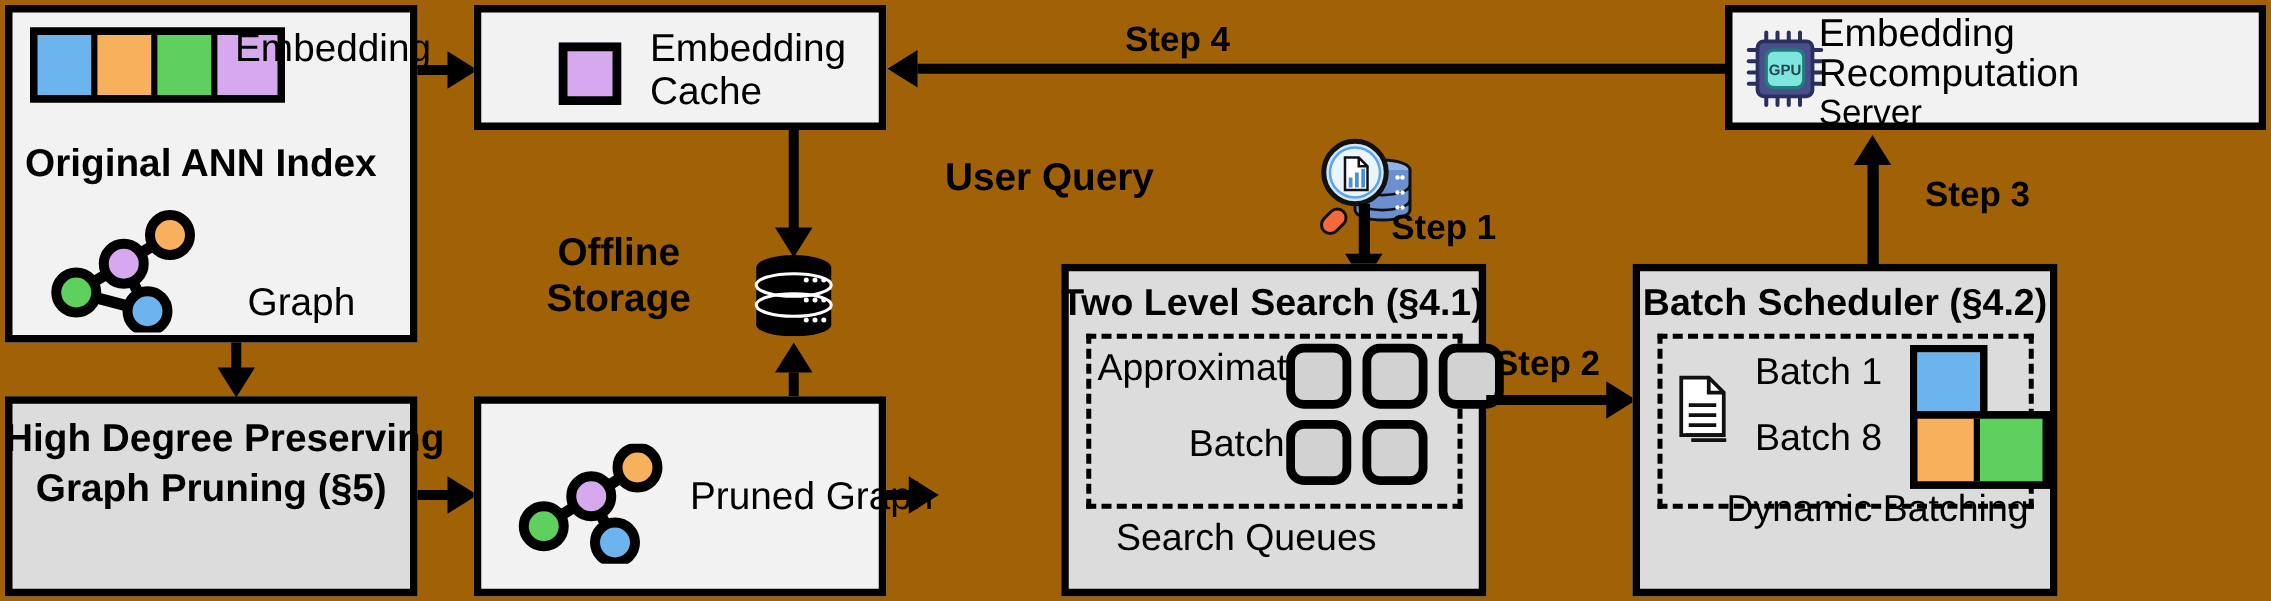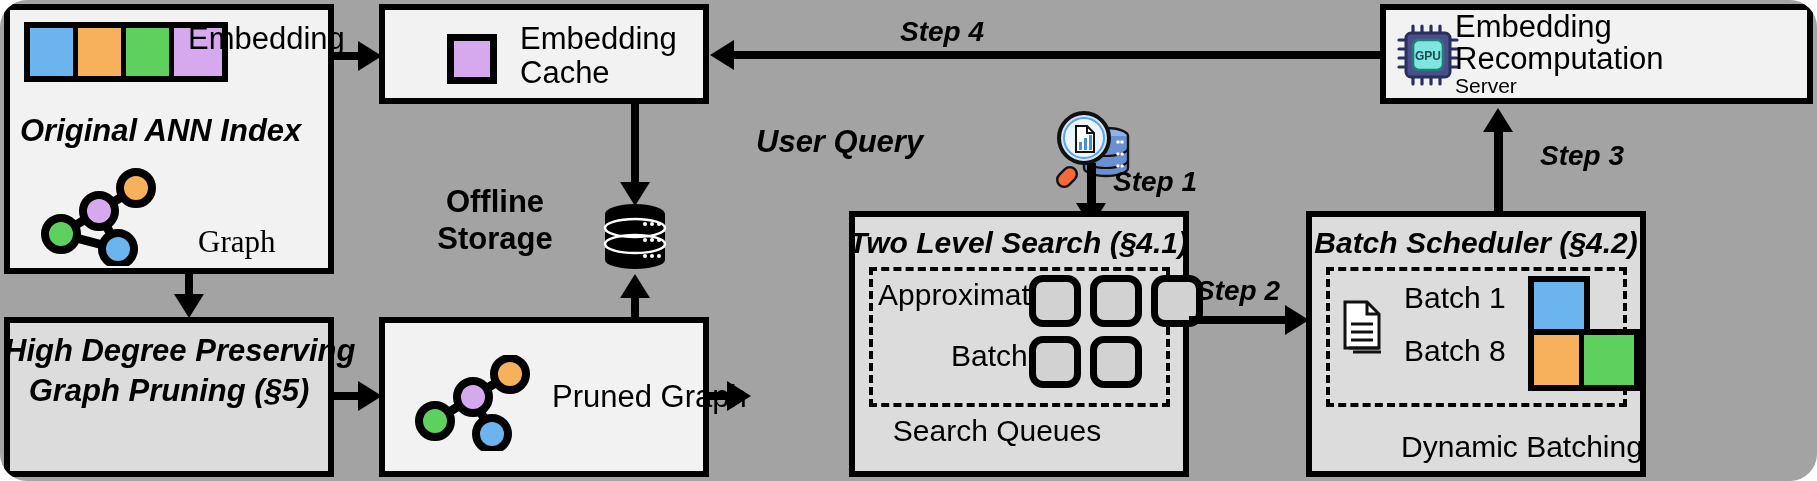--- a/index.html
+++ b/index.html
@@ -4,38 +4,37 @@
 <style>
   html,body{margin:0;padding:0;background:#ffffff;}
   body{
     font-family:"Liberation Sans", sans-serif;
     -webkit-font-smoothing:antialiased;
   }
   #stage{
     position:relative;
     width:1817px;
     height:481px;
-    background:#a3a3a3;
+    background:#a16207;
     overflow:hidden;
-    border-radius:27px;
   }
   .box{
     position:absolute;
     box-sizing:border-box;
     border:6px solid #000;
     background:#f2f2f2;
   }
   .box.shaded{background:#dcdcdc;}
   .lbl{
     position:absolute;
     color:#000;
     white-space:pre;
     line-height:1.12;
   }
-  .bold{font-weight:bold;font-style:italic;}
+  .bold{font-weight:bold;}
   .ctr{text-align:center;}
 
   
   .ln{position:absolute;background:#000;}
   .arrowR,.arrowL,.arrowD,.arrowU{position:absolute;width:0;height:0;}
   .arrowR{border-top:15px solid transparent;border-bottom:15px solid transparent;border-left:24px solid #000;}
   .arrowL{border-top:15px solid transparent;border-bottom:15px solid transparent;border-right:24px solid #000;}
   .arrowD{border-left:15px solid transparent;border-right:15px solid transparent;border-top:24px solid #000;}
   .arrowU{border-left:15px solid transparent;border-right:15px solid transparent;border-bottom:24px solid #000;}
 
@@ -110,21 +109,21 @@
     <line x1="25" y1="68" x2="63" y2="45" stroke="#000" stroke-width="9" stroke-linecap="round"></line>
     <line x1="63" y1="45" x2="100" y2="22" stroke="#000" stroke-width="9" stroke-linecap="round"></line>
     <line x1="63" y1="45" x2="82" y2="83" stroke="#000" stroke-width="9" stroke-linecap="round"></line>
     <line x1="25" y1="68" x2="82" y2="83" stroke="#000" stroke-width="9" stroke-linecap="round"></line>
     <circle cx="100" cy="22" r="16" fill="#f7b05b" stroke="#000" stroke-width="8"></circle>
     <circle cx="63" cy="45" r="16" fill="#d6a9ef" stroke="#000" stroke-width="8"></circle>
     <circle cx="25" cy="68" r="16" fill="#5dd05d" stroke="#000" stroke-width="8"></circle>
     <circle cx="82" cy="83" r="16" fill="#6cb4ee" stroke="#000" stroke-width="8"></circle>
   </svg>
 
-  <div class="lbl" style="left:198px;top:225px;font-size:31px;font-family:Liberation Serif, serif;">Graph</div>
+  <div class="lbl" style="left:198px;top:225px;font-size:31px;">Graph</div>
 
   <div class="box shaded" style="left:4px;top:317px;width:330px;height:160px;"></div>
   <div class="lbl bold ctr" style="left:4px;top:334px;width:330px;font-size:31px;">High Degree Preserving</div>
   <div class="lbl bold ctr" style="left:4px;top:374px;width:330px;font-size:31px;">Graph Pruning (§5)</div>
 
   <div class="ln" style="left:185px;top:274px;width:8px;height:24px;"></div>
   <div class="arrowD" style="left:174px;top:294px;"></div>
 
   <div class="ln" style="left:334px;top:52px;width:34px;height:8px;"></div>
   <div class="arrowR" style="left:358px;top:41px;"></div>
@@ -260,21 +259,21 @@
   <div class="batchsw" style="left:1528px;top:276px;">
     <div class="c" style="background:#6cb4ee;"></div>
   </div>
 
   <div class="lbl" style="left:1404px;top:334px;font-size:30px;">Batch 8</div>
   <div class="batchsw" style="left:1528px;top:329px;">
     <div class="c" style="background:#f7b05b;"></div>
     <div class="c" style="background:#5dd05d;"></div>
   </div>
 
-  <div class="lbl ctr" style="left:1306px;top:430px;width:392px;font-size:30px;padding-left:20px;">Dynamic Batching</div>
+  <div class="lbl ctr" style="left:1306px;top:391px;width:392px;font-size:30px;">Dynamic Batching</div>
 
   <div class="ln" style="left:1494px;top:130px;width:9px;height:82px;"></div>
   <div class="arrowU" style="left:1483px;top:108px;"></div>
   <div class="lbl bold" style="left:1512px;top:140px;font-size:28px;margin-left:28px;">Step 3</div>
 
   <div class="box" style="left:1380px;top:4px;width:433px;height:100px;"></div>
 
   <svg class="gfx" style="left:1395px;top:22px;" width="66" height="66" viewBox="0 0 66 66">
     <g stroke="#2b2f5e" stroke-width="3.2" stroke-linecap="round">
       <line x1="18" y1="4" x2="18" y2="13"></line>
@@ -294,19 +293,19 @@
       <line x1="53" y1="36" x2="62" y2="36"></line>
         <line x1="53" y1="45" x2="62" y2="45"></line>
     </g>
     <rect x="11" y="11" width="44" height="44" rx="5" fill="#4a4f8c" stroke="#2b2f5e" stroke-width="3"></rect>
     <rect x="18" y="18" width="30" height="30" rx="6" fill="#7fe6df" stroke="#1f7f78" stroke-width="2.6"></rect>
     <text x="33" y="38" font-family="'Liberation Sans', sans-serif" font-size="12" font-weight="bold" text-anchor="middle" fill="#23484f">GPU</text>
   </svg>
 
   <div class="lbl" style="left:1455px;top:10px;font-size:31px;">Embedding</div>
   <div class="lbl" style="left:1455px;top:42px;font-size:31px;">Recomputation</div>
-  <div class="lbl" style="left:1455px;top:74px;font-size:21px;">Server</div>
+  <div class="lbl" style="left:1455px;top:74px;font-size:28px;">Server</div>
 
   <div class="ln" style="left:734px;top:51px;width:646px;height:8px;"></div>
   <div class="arrowL" style="left:710px;top:40px;"></div>
   <div class="lbl bold" style="left:900px;top:16px;font-size:28px;">Step 4</div>
 
 </div>
 
 </body></html>

